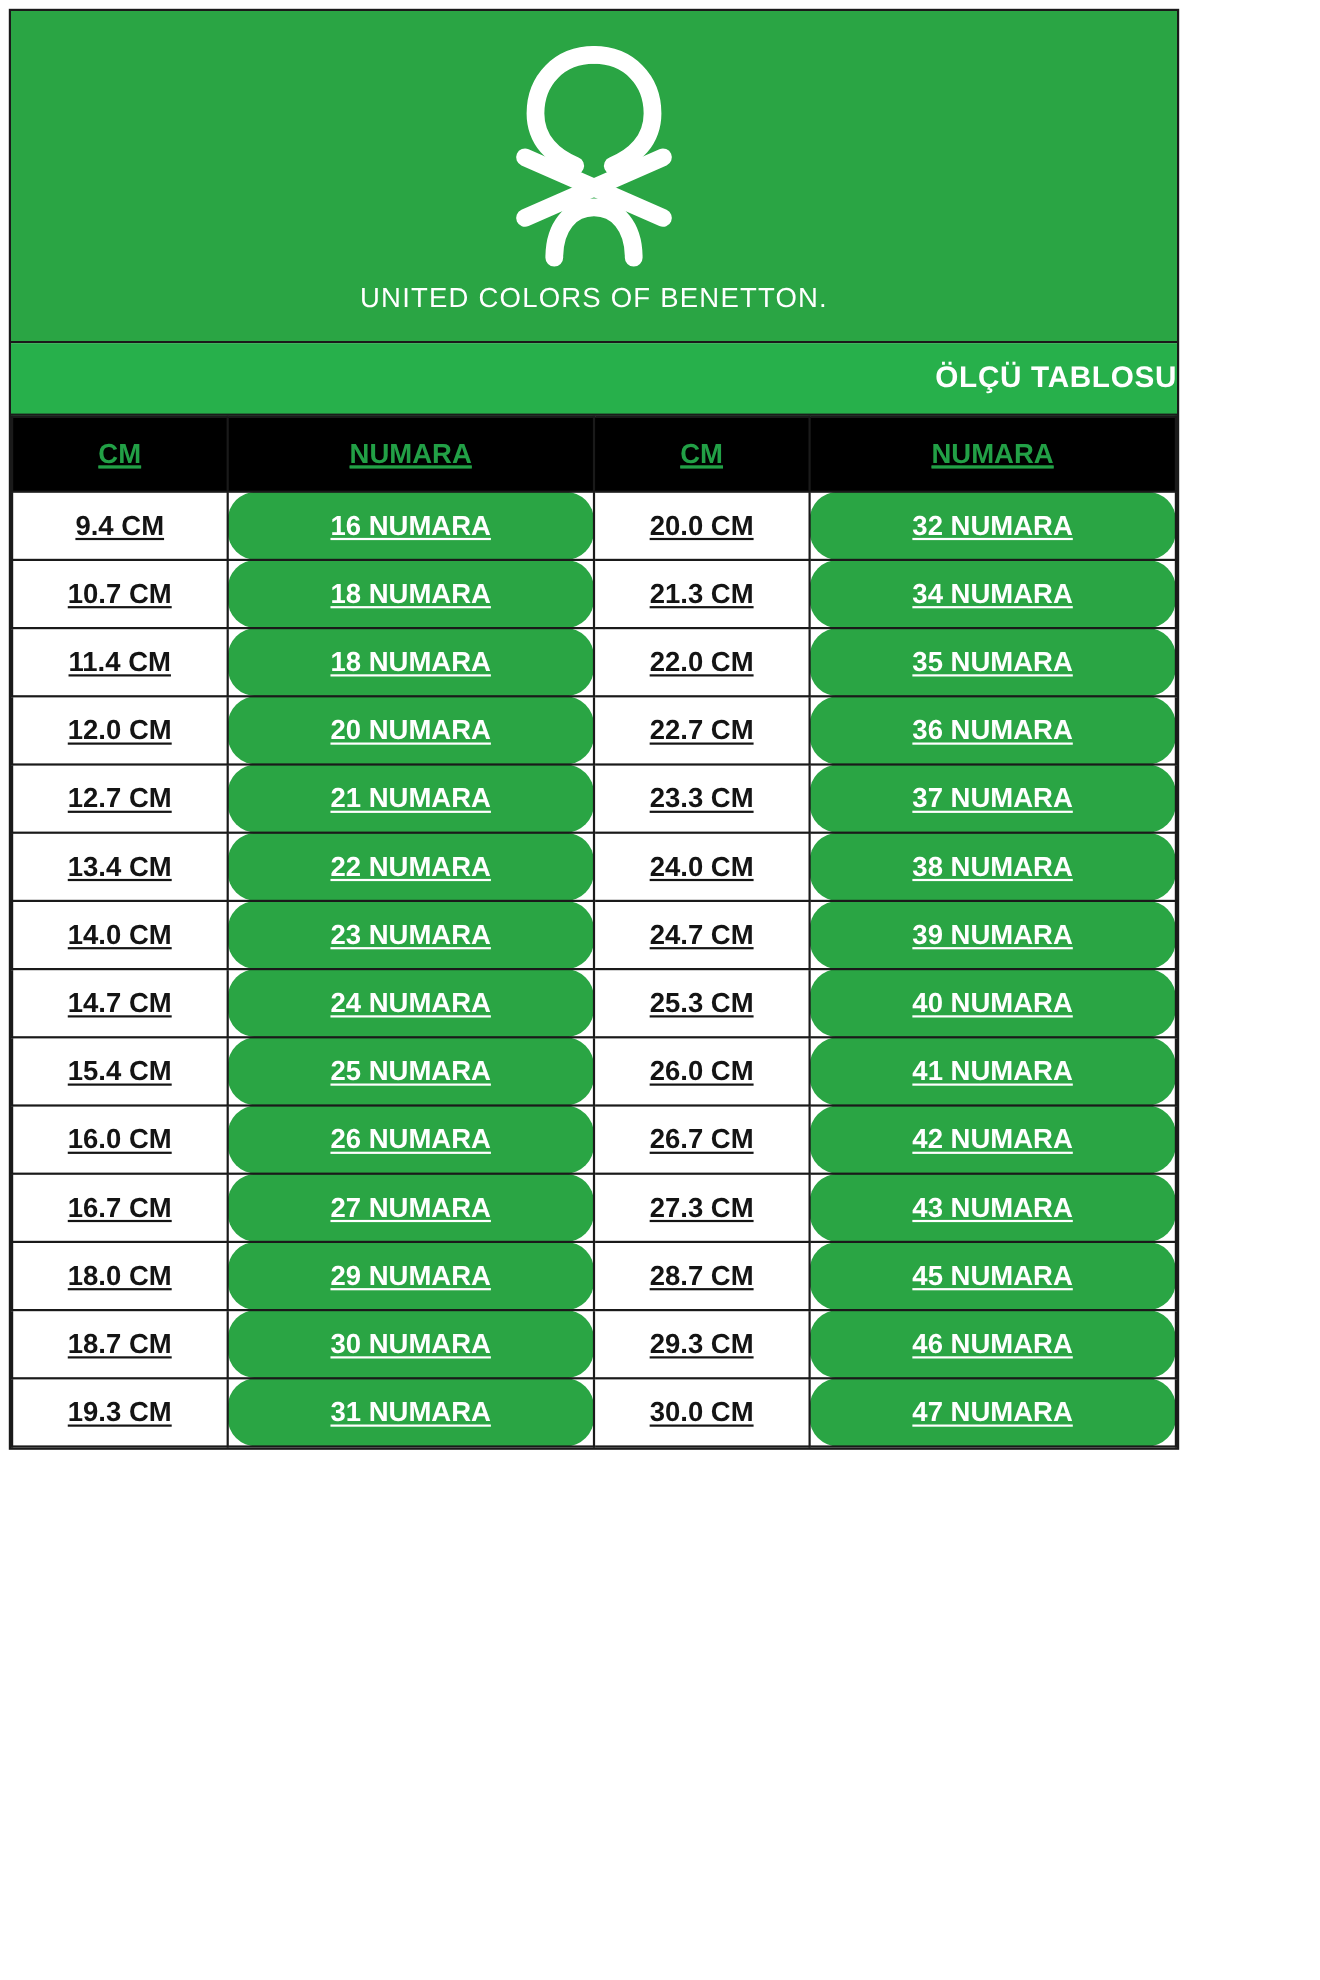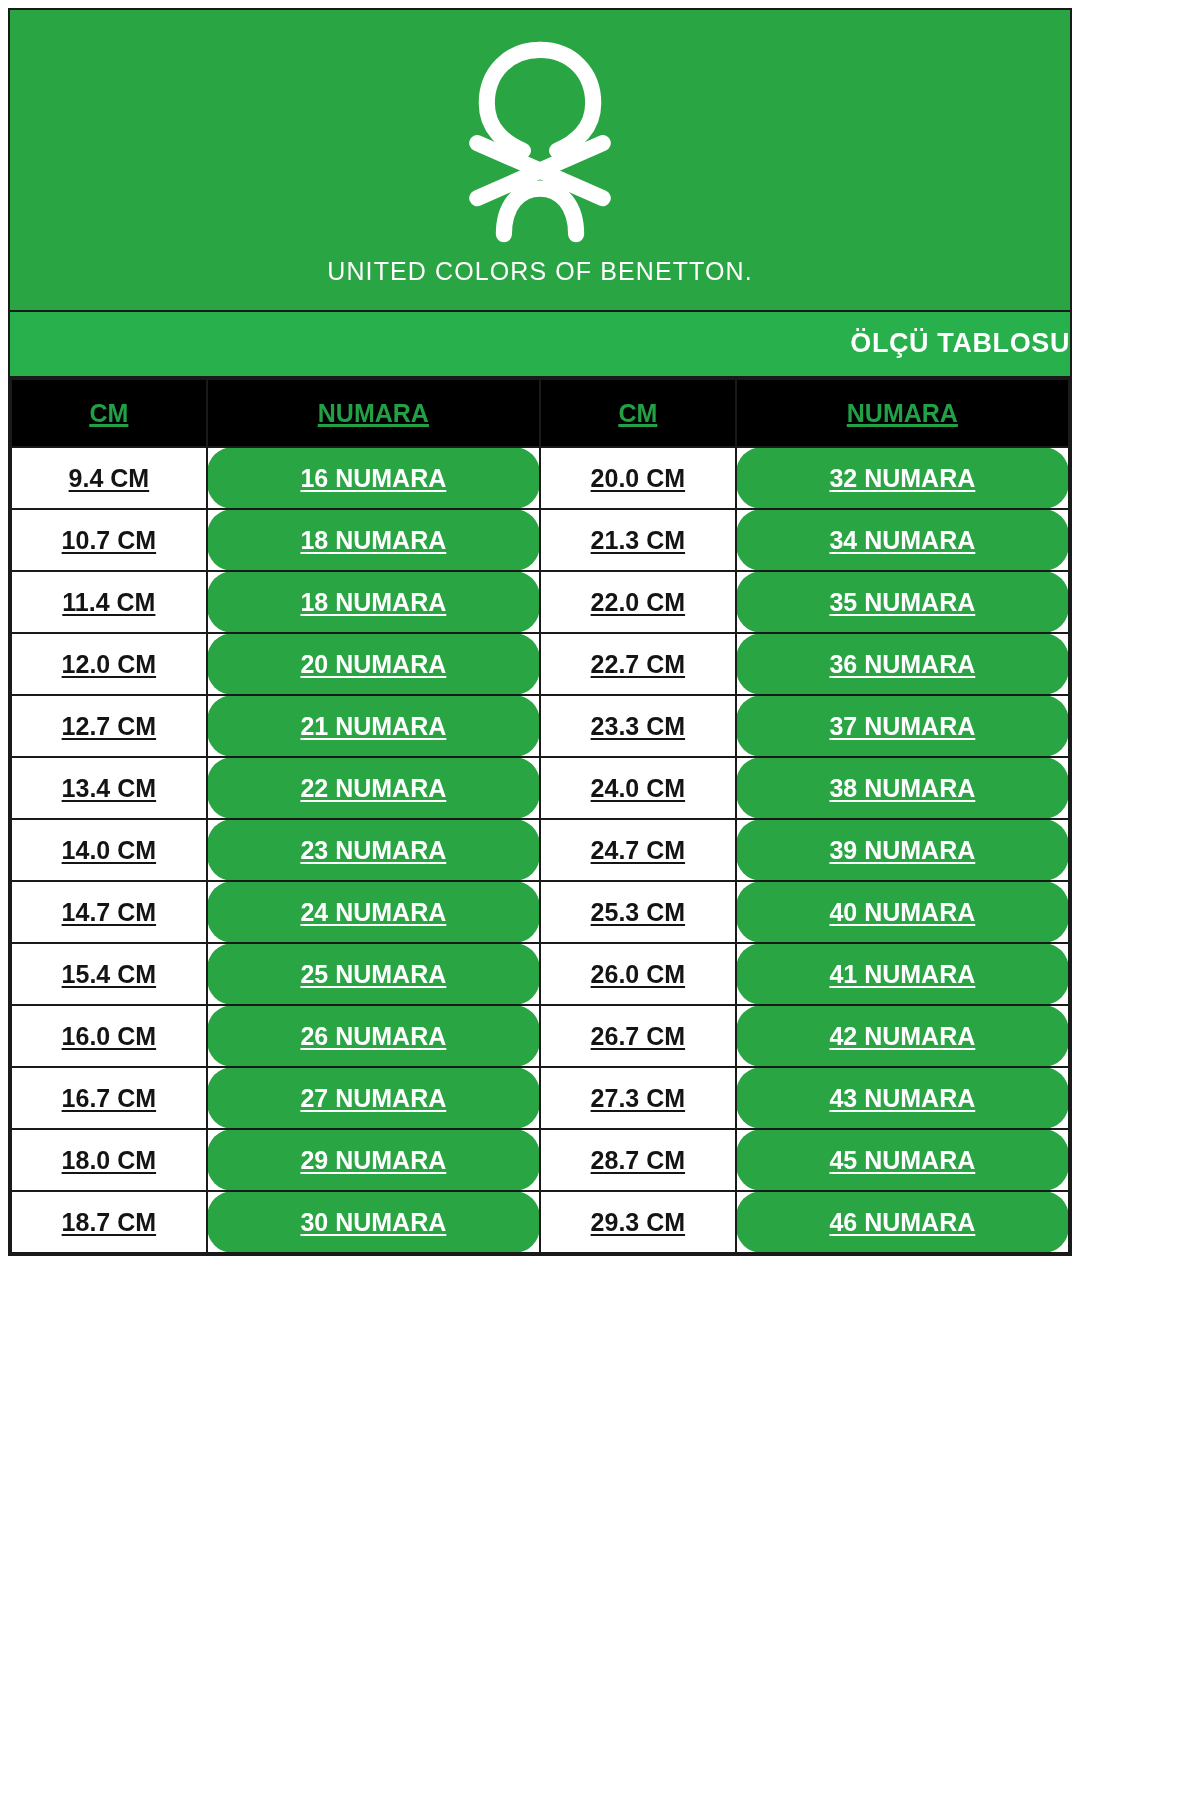--- a/index.html
+++ b/index.html
@@ -221,17 +221,23 @@
             <td class="cell-num"><span class="u">29 NUMARA</span></td>
             <td class="cell-cm"><span class="u">28.7 CM</span></td>
             <td class="cell-num"><span class="u">45 NUMARA</span></td>
           </tr>
         <tr>
             <td class="cell-cm"><span class="u">18.7 CM</span></td>
             <td class="cell-num"><span class="u">30 NUMARA</span></td>
             <td class="cell-cm"><span class="u">29.3 CM</span></td>
             <td class="cell-num"><span class="u">46 NUMARA</span></td>
           </tr>
+        <tr>
+            <td class="cell-cm"><span class="u">19.3 CM</span></td>
+            <td class="cell-num"><span class="u">31 NUMARA</span></td>
+            <td class="cell-cm"><span class="u">30.0 CM</span></td>
+            <td class="cell-num"><span class="u">47 NUMARA</span></td>
+          </tr>
       </tbody>
     </table>
 
   </div>
 </div>
 
 </body></html>

